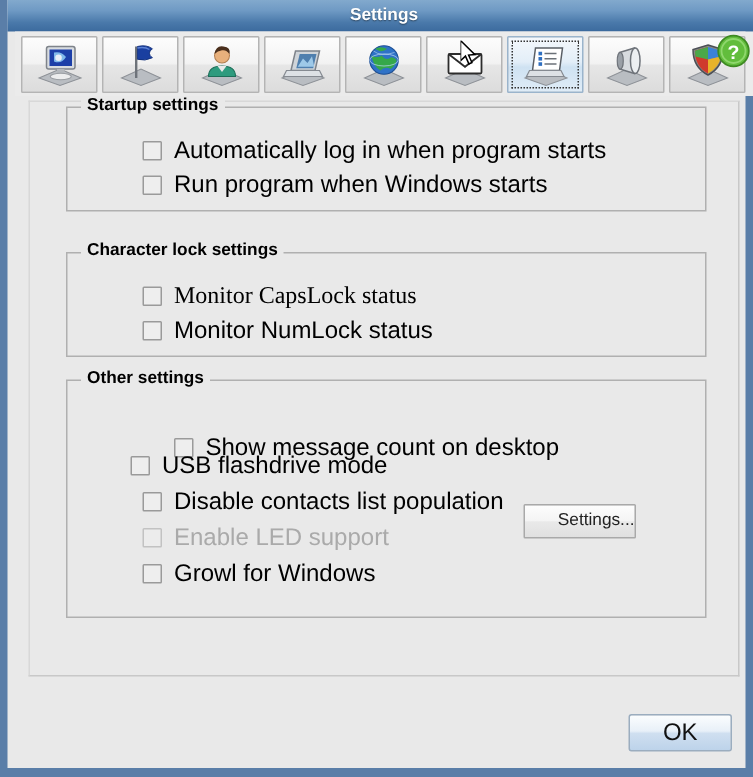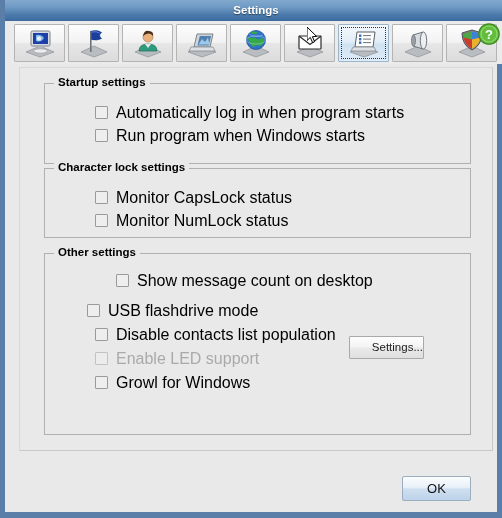--- a/index.html
+++ b/index.html
@@ -167,28 +167,28 @@
     font-size: 11.5px;
     color: #222;
     text-align: right;
     line-height: 21px;
     border-radius: 1px;
   }
 
   
   #ok-btn {
     position: absolute;
-    left: 397px;
+    left: 414px;
     top: 476px;
     width: 69px;
     height: 25px;
     box-sizing: border-box;
     border: 1px solid #9badbf;
     background: linear-gradient(to bottom, #fbfdfe 0%, #e8f0f8 45%, #cfdff0 52%, #bdd3ea 100%);
-    font-size: 13px;
+    font-size: 16px;
     color: #111;
     text-align: center;
     line-height: 23px;
     border-radius: 2px;
   }
 
   
   #cursor {
     position: absolute;
     left: 302px;
@@ -312,52 +312,52 @@
       </svg>
     </div>
   </div>
 
   <svg id="cursor" viewBox="0 0 12 18">
     <polygon points="0,0 0,13.5 3.3,10.4 5.6,15.6 7.6,14.7 5.4,9.7 9.6,9.4" fill="#ffffff" stroke="#000000" stroke-width="1"></polygon>
   </svg>
 
   <div id="client-panel">
 
-    <div class="groupbox" style="left:24px; top:15px; width:427px; height:81px;">
+    <div class="groupbox" style="left:24px; top:3px; width:427px; height:70px;">
       <div class="group-title">Startup settings</div>
 
       <div class="cbrow" style="left:50px; top:20px;">
         <div class="cbox"></div>
         <div class="cblabel">Automatically log in when program starts</div>
       </div>
 
       <div class="cbrow" style="left:50px; top:43px;">
         <div class="cbox"></div>
         <div class="cblabel">Run program when Windows starts</div>
       </div>
     </div>
 
     <div class="groupbox" style="left:24px; top:100px; width:427px; height:70px;">
       <div class="group-title">Character lock settings</div>
 
-      <div class="cbrow" style="left:50px; top:20px;">
+      <div class="cbrow" style="left:50px; top:20px;font-family:Liberation Serif, serif;">
         <div class="cbox"></div>
         <div class="cblabel">Monitor CapsLock status</div>
       </div>
 
       <div class="cbrow" style="left:50px; top:43px;">
         <div class="cbox"></div>
         <div class="cblabel">Monitor NumLock status</div>
       </div>
     </div>
 
-    <div class="groupbox" style="left:24px; top:185px; width:427px; height:182px;">
+    <div class="groupbox" style="left:24px; top:185px; width:427px; height:159px;">
       <div class="group-title">Other settings</div>
 
-      <div class="cbrow" style="left:50px; top:18px;padding-left:21px;">
+      <div class="cbrow" style="left:50px; top:36px;padding-left:21px;">
         <div class="cbox"></div>
         <div class="cblabel">Show message count on desktop</div>
       </div>
 
       <div class="cbrow" style="left:42px; top:48px;">
         <div class="cbox"></div>
         <div class="cblabel">USB flashdrive mode</div>
       </div>
 
       <div class="cbrow" style="left:50px; top:72px;">

